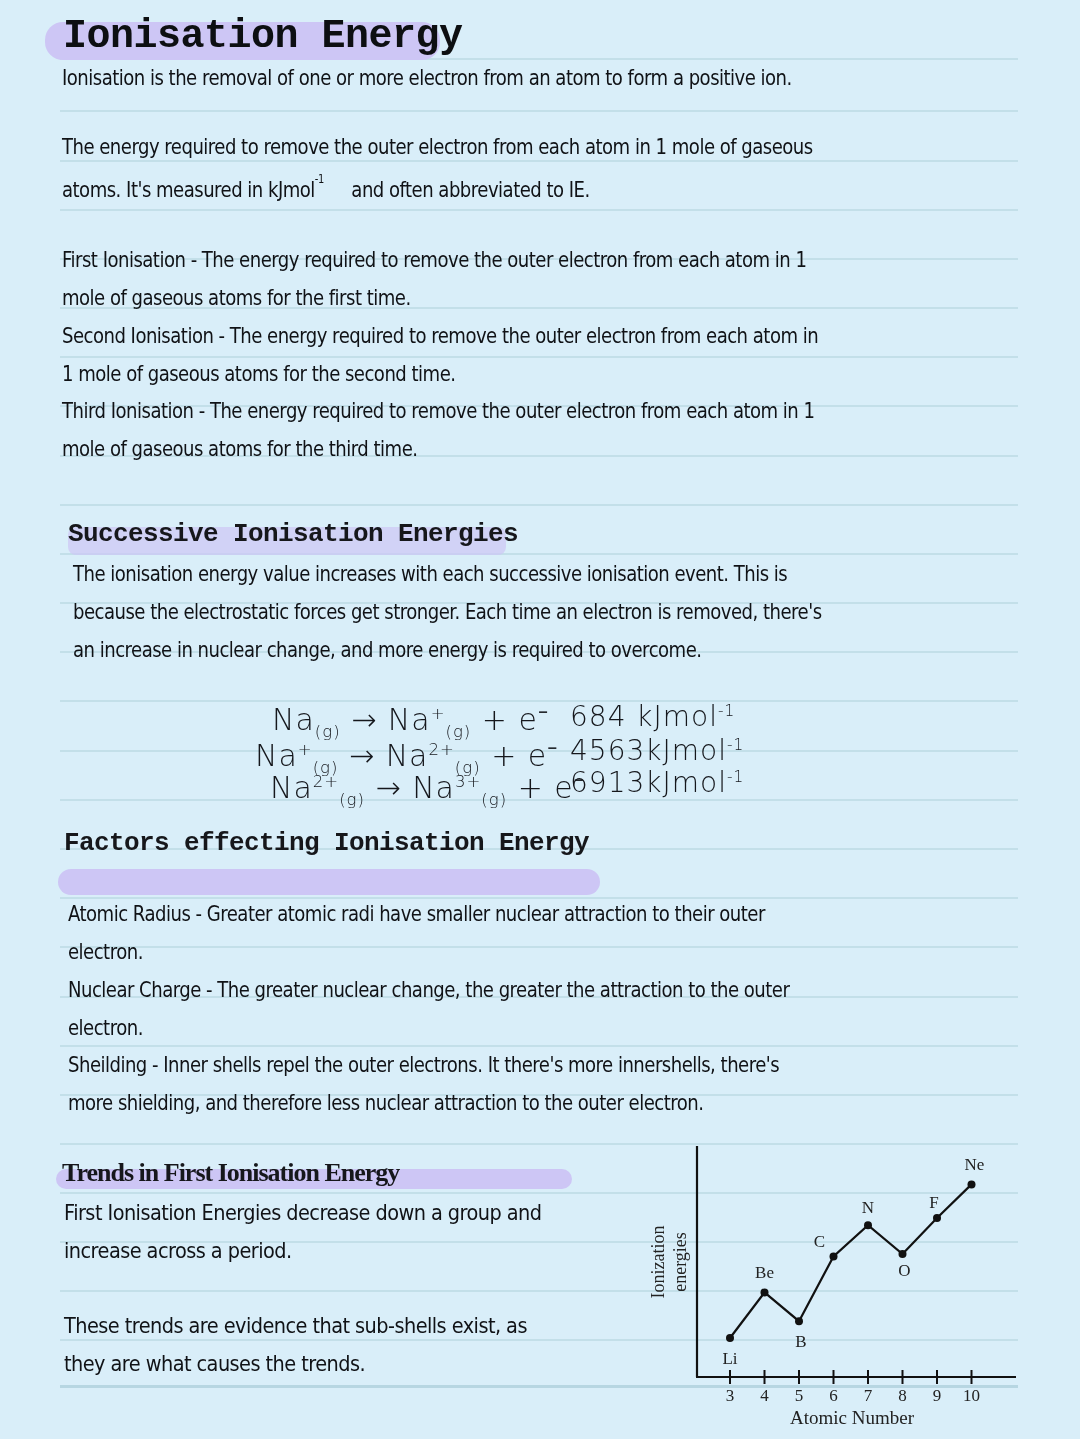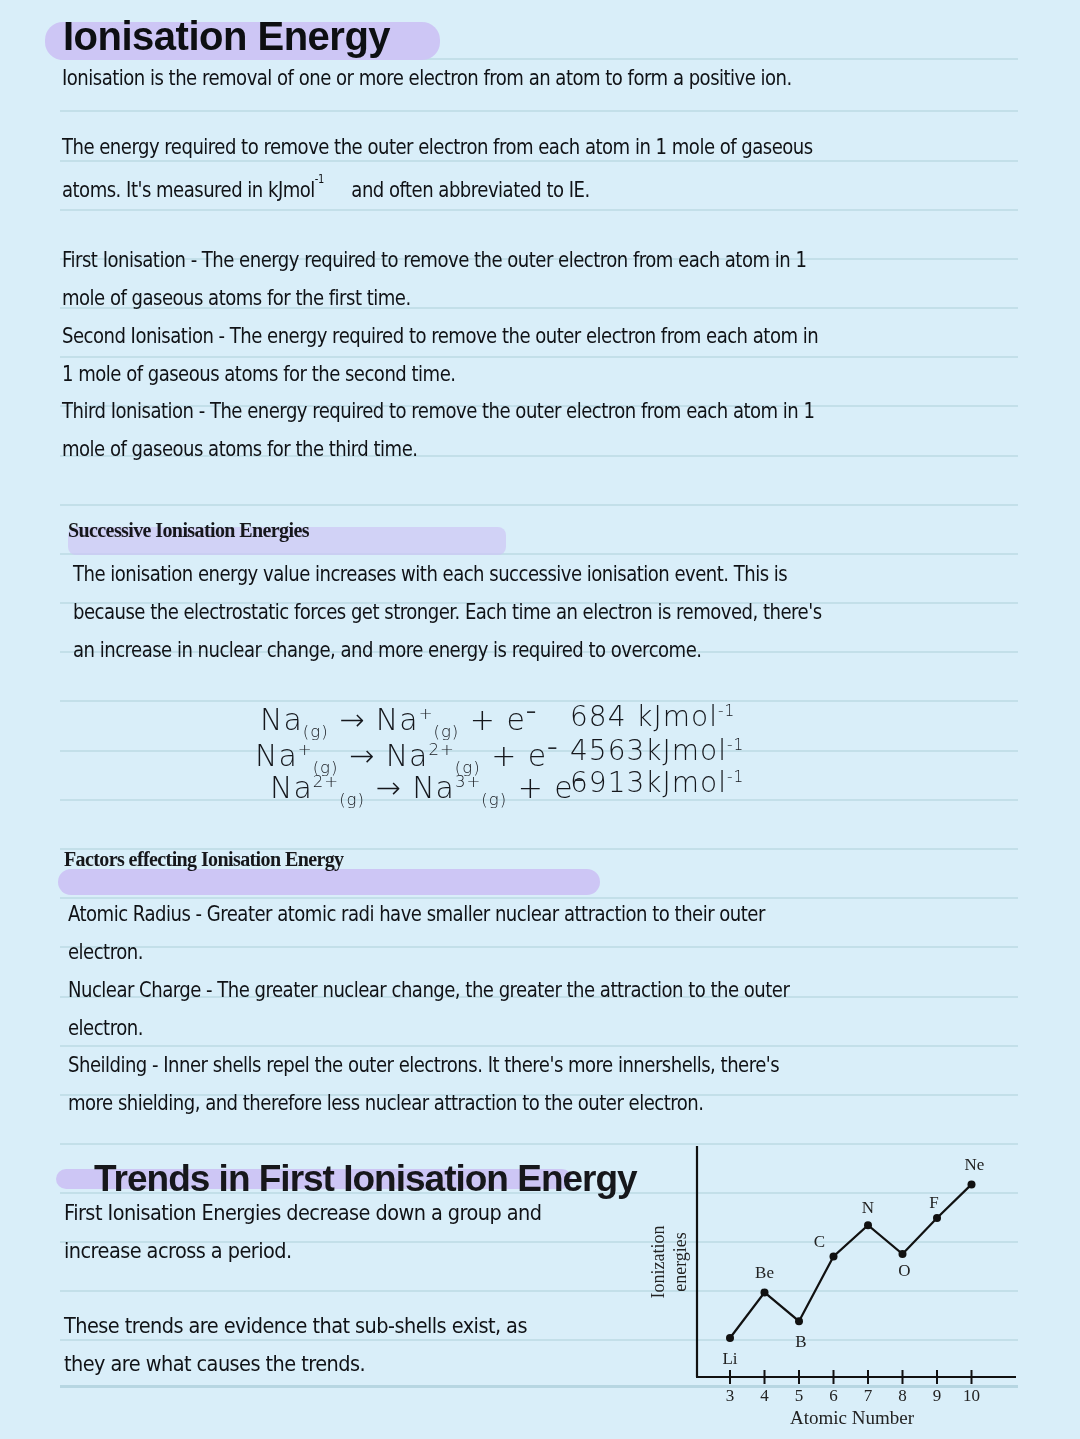--- a/index.html
+++ b/index.html
@@ -12,26 +12,26 @@
     }
     .rule {
       position: absolute; left: 60px; width: 958px; height: 2px;
       background: #c3dfe9;
     }
     .hl {
       position: absolute; background: #cdc6f5; border-radius: 18px;
     }
     .title-main {
       position: absolute; left: 63px; top: 14px;
-      font-family: Liberation Sans, sans-serif; font-weight: bold;
+      font-family: Liberation Mono, monospace; font-weight: bold;
       font-size: 40px; letter-spacing: -0.5px; color: #0d0f12;
     }
     .h2 {
-      position: absolute; font-family: Liberation Serif, serif;
-      font-weight: bold; font-size: 20px; letter-spacing: -0.6px; color: #16171b;
+      position: absolute; font-family: Liberation Mono, monospace;
+      font-weight: bold; font-size: 26px; letter-spacing: -0.6px; color: #16171b;
     }
     .txt {
       position: absolute; font-family: "DejaVu Sans", sans-serif;
       font-size: 21px; letter-spacing: -0.6px; line-height: 38px; color: #101216;
       white-space: nowrap; transform-origin: left top;
     }
     .cond { transform: scaleX(0.86); }
     .hand {
       position: absolute; font-family: "DejaVu Sans", sans-serif; font-weight: 300;
       font-size: 30px; color: #15171c; white-space: nowrap; letter-spacing: 1px;
@@ -93,21 +93,21 @@
 <div class="txt cond" style="left:62px; top:392px;">Third Ionisation - The energy required to remove the outer electron from each atom in 1</div>
 <div class="txt cond" style="left:62px; top:430px;">mole of gaseous atoms for the third time.</div>
 
 <div class="hl" style="left:68px; top:527px; width:438px; height:28px; border-radius:8px; opacity:0.7"></div>
 <div class="h2" style="left:68px; top:519px;">Successive Ionisation Energies</div>
 <div class="txt cond" style="left:73px; top:555px;">The ionisation energy value increases with each successive ionisation event. This is</div>
 <div class="txt cond" style="left:73px; top:593px;">because the electrostatic forces get stronger. Each time an electron is removed, there's</div>
 <div class="txt cond" style="left:73px; top:631px;">an increase in nuclear change, and more energy is required to overcome.</div>
 
 <div>
-  <div class="hand" style="left:260px; top:698px;">
+  <div class="hand" style="left:272px; top:698px;">
     <span>Na</span><sub>(g)</sub>
     <span>→</span>
     <span>Na</span><sup>+</sup><sub>(g)</sub>
     <span>+ e⁻</span>
   </div>
   <div class="hand" style="left:255px; top:734px;">
     <span>Na</span><sup>+</sup><sub>(g)</sub>
     <span>→</span>
     <span>Na</span><sup>2+</sup><sub>(g)</sub>
     <span>+ e⁻</span>
@@ -124,30 +124,30 @@
   </div>
   <div class="hand" style="left:570px; top:734px; font-size:28px;text-align:right;">
     <span>4563kJmol</span><sup>-1</sup>
   </div>
   <div class="hand" style="left:570px; top:766px; font-size:28px;">
     <span>6913kJmol</span><sup>-1</sup>
   </div>
 </div>
 
 <div class="hl" style="left:58px; top:869px; width:542px; height:26px; border-radius:13px;"></div>
-<div class="h2" style="left:64px; top:848px;">Factors effecting Ionisation Energy</div>
+<div class="h2" style="left:64px; top:828px;">Factors effecting Ionisation Energy</div>
 <div class="txt cond" style="left:68px; top:895px;">Atomic Radius - Greater atomic radi have smaller nuclear attraction to their outer</div>
 <div class="txt cond" style="left:68px; top:933px;">electron.</div>
 <div class="txt cond" style="left:68px; top:971px;">Nuclear Charge - The greater nuclear change, the greater the attraction to the outer</div>
 <div class="txt cond" style="left:68px; top:1009px;">electron.</div>
 <div class="txt cond" style="left:68px; top:1046px;">Sheilding - Inner shells repel the outer electrons. It there's more innershells, there's</div>
 <div class="txt cond" style="left:68px; top:1084px;">more shielding, and therefore less nuclear attraction to the outer electron.</div>
 
 <div class="hl" style="left:56px; top:1169px; width:516px; height:20px; border-radius:10px;"></div>
-<div class="h2" style="left:62px; top:1158px; font-family:Liberation Sans, sans-serif; font-size:37px; letter-spacing:-1px;margin-left:32px;">Trends in First Ionisation Energy</div>
+<div class="h2" style="left:62px; top:1158px; font-family:Liberation Serif, serif; font-size:26px; letter-spacing:-1px;">Trends in First Ionisation Energy</div>
 <div class="txt cond" style="left:64px; top:1194px; transform:scaleX(0.92);">First Ionisation Energies decrease down a group and</div>
 <div class="txt cond" style="left:64px; top:1232px; transform:scaleX(0.92);">increase across a period.</div>
 <div class="txt cond" style="left:64px; top:1307px; transform:scaleX(0.92);">These trends are evidence that sub-shells exist, as</div>
 <div class="txt cond" style="left:64px; top:1345px; transform:scaleX(0.92);">they are what causes the trends.</div>
 
 <div class="chart-wrap">
   <svg width="400" height="299" viewBox="0 0 400 299">
 
     <line x1="57" y1="6" x2="57" y2="237" stroke="#111" stroke-width="2.2"></line>
     <line x1="56" y1="237" x2="376" y2="237" stroke="#111" stroke-width="2.2"></line>

